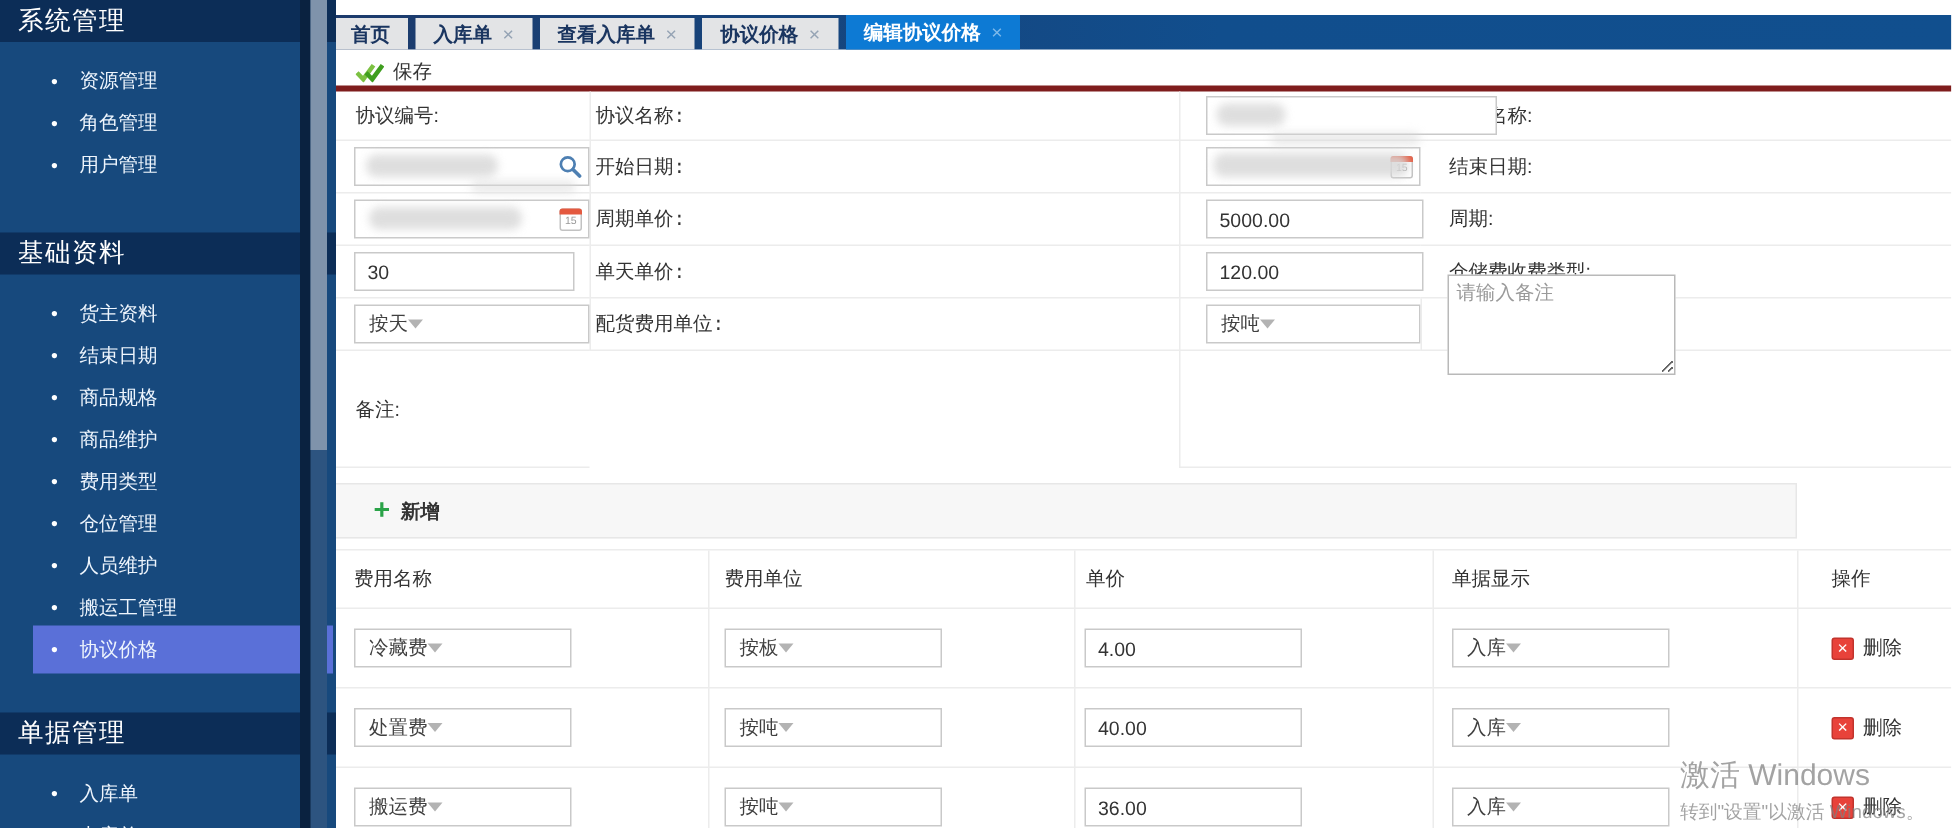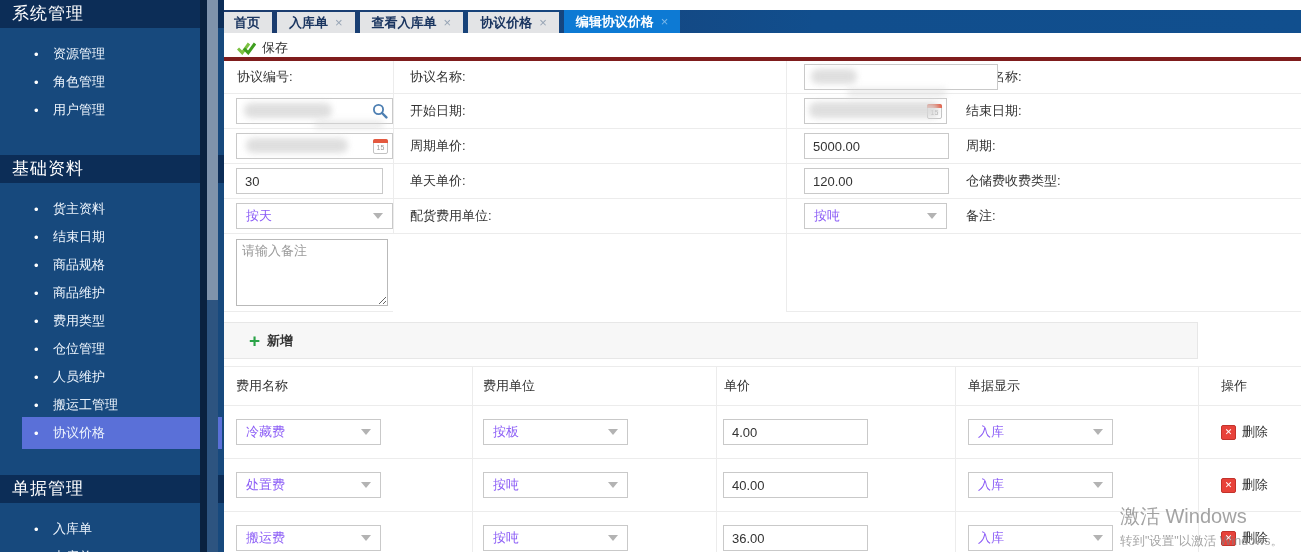--- a/index.html
+++ b/index.html
@@ -36,26 +36,26 @@
   .content { position:absolute; left:218px; top:32px; width:1083px; height:520px; background:#fff; }
 
   .toolbar { height:25px; display:flex; align-items:flex-end; padding-left:19px; }
   .save-btn { display:flex; align-items:center; gap:6px; cursor:pointer; font-size:13px; color:#333; }
 
   
   .form { display:grid; grid-template-columns:175px 393px 161px 354px; grid-template-rows:33px 35px 35px 35px 35px 78px; border-top:4px solid #7f1d1d; }
   .cell { border-bottom:1px solid #ececec; display:flex; align-items:center; font-size:13px; color:#333; }
   .cell.lab { padding-left:19px; }
   .cell.fld { padding-left:17px; border-left:1px solid #ececec; position:relative; }
-  .cell.lab2 { padding-left:16px; border-left:1px solid #ececec; }
+  .cell.lab2 { padding-left:3px; border-left:1px solid #ececec;font-family:Liberation Mono, monospace; }
   .cell.span2 { grid-column:3 / 5; border-left:1px solid #ececec; }
 
   .ipt { height:26px; border:1px solid #c9c9c9; background:#fff; font-size:13px; color:#333; padding:0 8px; font-family:inherit; outline:none; }
   .ipt-wrap { position:relative; height:26px; border:1px solid #c9c9c9; background:#fff; display:flex; align-items:center; justify-content:flex-end; padding-right:4px; }
-  .sel { height:26px; border:1px solid #c9c9c9; background:#fff; display:flex; align-items:center; justify-content:space-between; padding:0 9px; font-size:13px; color:#8b5cf6; cursor:pointer; }
+  .sel { height:26px; border:1px solid #c9c9c9; background:#fff; display:flex; align-items:center; justify-content:flex-start; padding:0 9px; font-size:13px; color:#404040; cursor:pointer; }
   .caret { width:0; height:0; border-left:5px solid transparent; border-right:5px solid transparent; border-top:6px solid #b3b3b3; }
   .ta { width:152px; height:67px; border:1px solid #b9b9b9; font-size:13px; font-family:inherit; color:#333; padding:2px 5px; resize:both; outline:none; }
   .ta::placeholder { color:#9a9a9a; }
 
   .smudge { position:absolute; background:#d9d9d9; border-radius:7px; filter:blur(3px); opacity:.85; pointer-events:none; }
 
   
   .cal { width:15px; height:15px; border:1px solid #c2c2c2; border-radius:2px; background:#fff; position:relative; flex:none; }
   .cal::before { content:""; position:absolute; top:-1px; left:-1px; right:-1px; height:4px; background:#e4593f; border-radius:2px 2px 0 0; }
   .cal::after { content:"15"; position:absolute; top:4px; left:0; right:0; text-align:center; font-size:7px; color:#999; }
@@ -261,24 +261,24 @@
           </div>
       </div>
       <div class="cell lab2">配货费用单位:</div>
       <div class="cell fld">
         <div class="sel w158">
             <span>按吨</span>
             <span class="caret"></span>
           </div>
       </div>
 
+      <div class="cell fld">
+        <textarea class="ta" placeholder="请输入备注" style=""></textarea>
+      </div>
       <div class="cell lab">备注:</div>
-      <div class="cell fld">
-        <textarea class="ta" placeholder="请输入备注" style=""></textarea>
-      </div>
       <div class="cell span2"></div>
     </div>
 
     <div class="add-bar">
       <div class="add-btn">
         <span class="plus">+</span>
         <span>新增</span>
       </div>
     </div>
 

